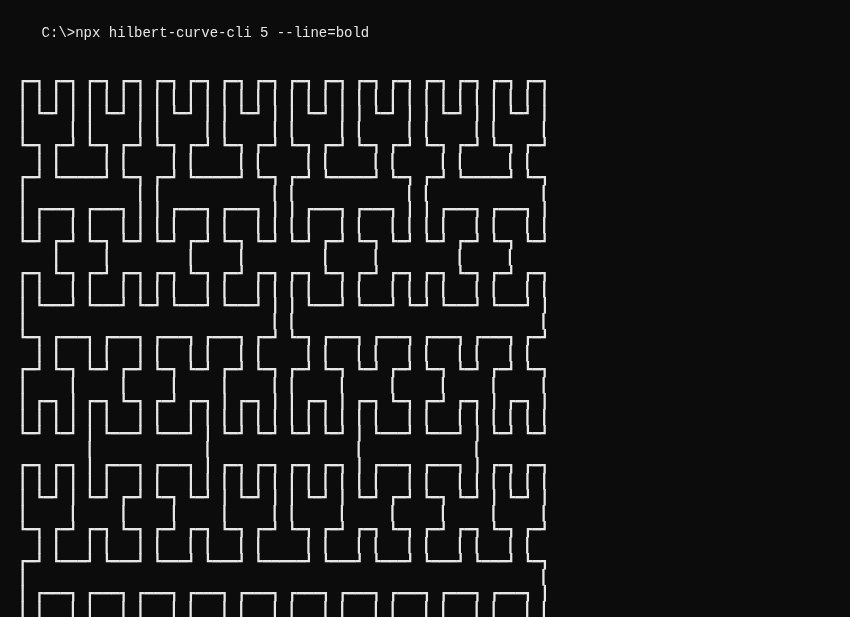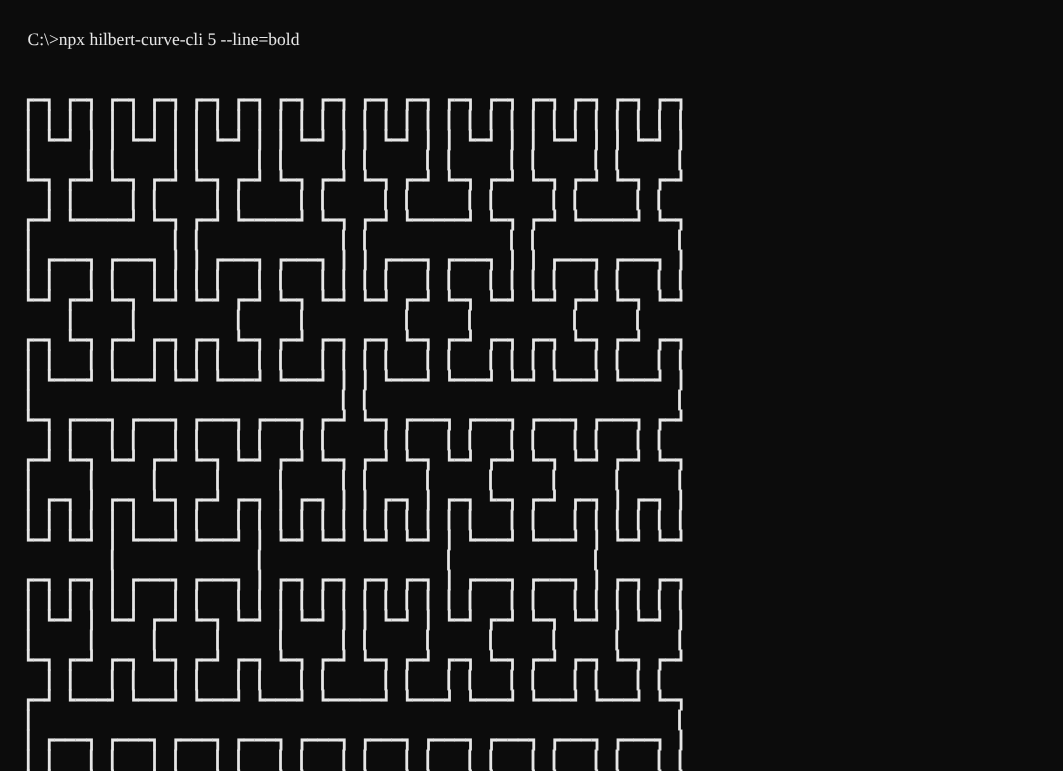--- a/index.html
+++ b/index.html
@@ -12,21 +12,20 @@
     font-family: Consolas, "Courier New", monospace;
     font-size: 14px;
     overflow: hidden;
   }
   .terminal {
     padding: 6px 8px 8px 8px;
   }
   .line {
     white-space: pre;
     line-height: 18px;
-    font-family: Liberation Serif, serif;
   }
   .prompt { display: inline; }
   .cmd    { display: inline; }
   .output {
     margin-top: 14px;
     margin-left: 2px;
     line-height: 16px;
     letter-spacing: 0px;
     white-space: pre;
     font-family: Consolas, "Courier New", monospace;

